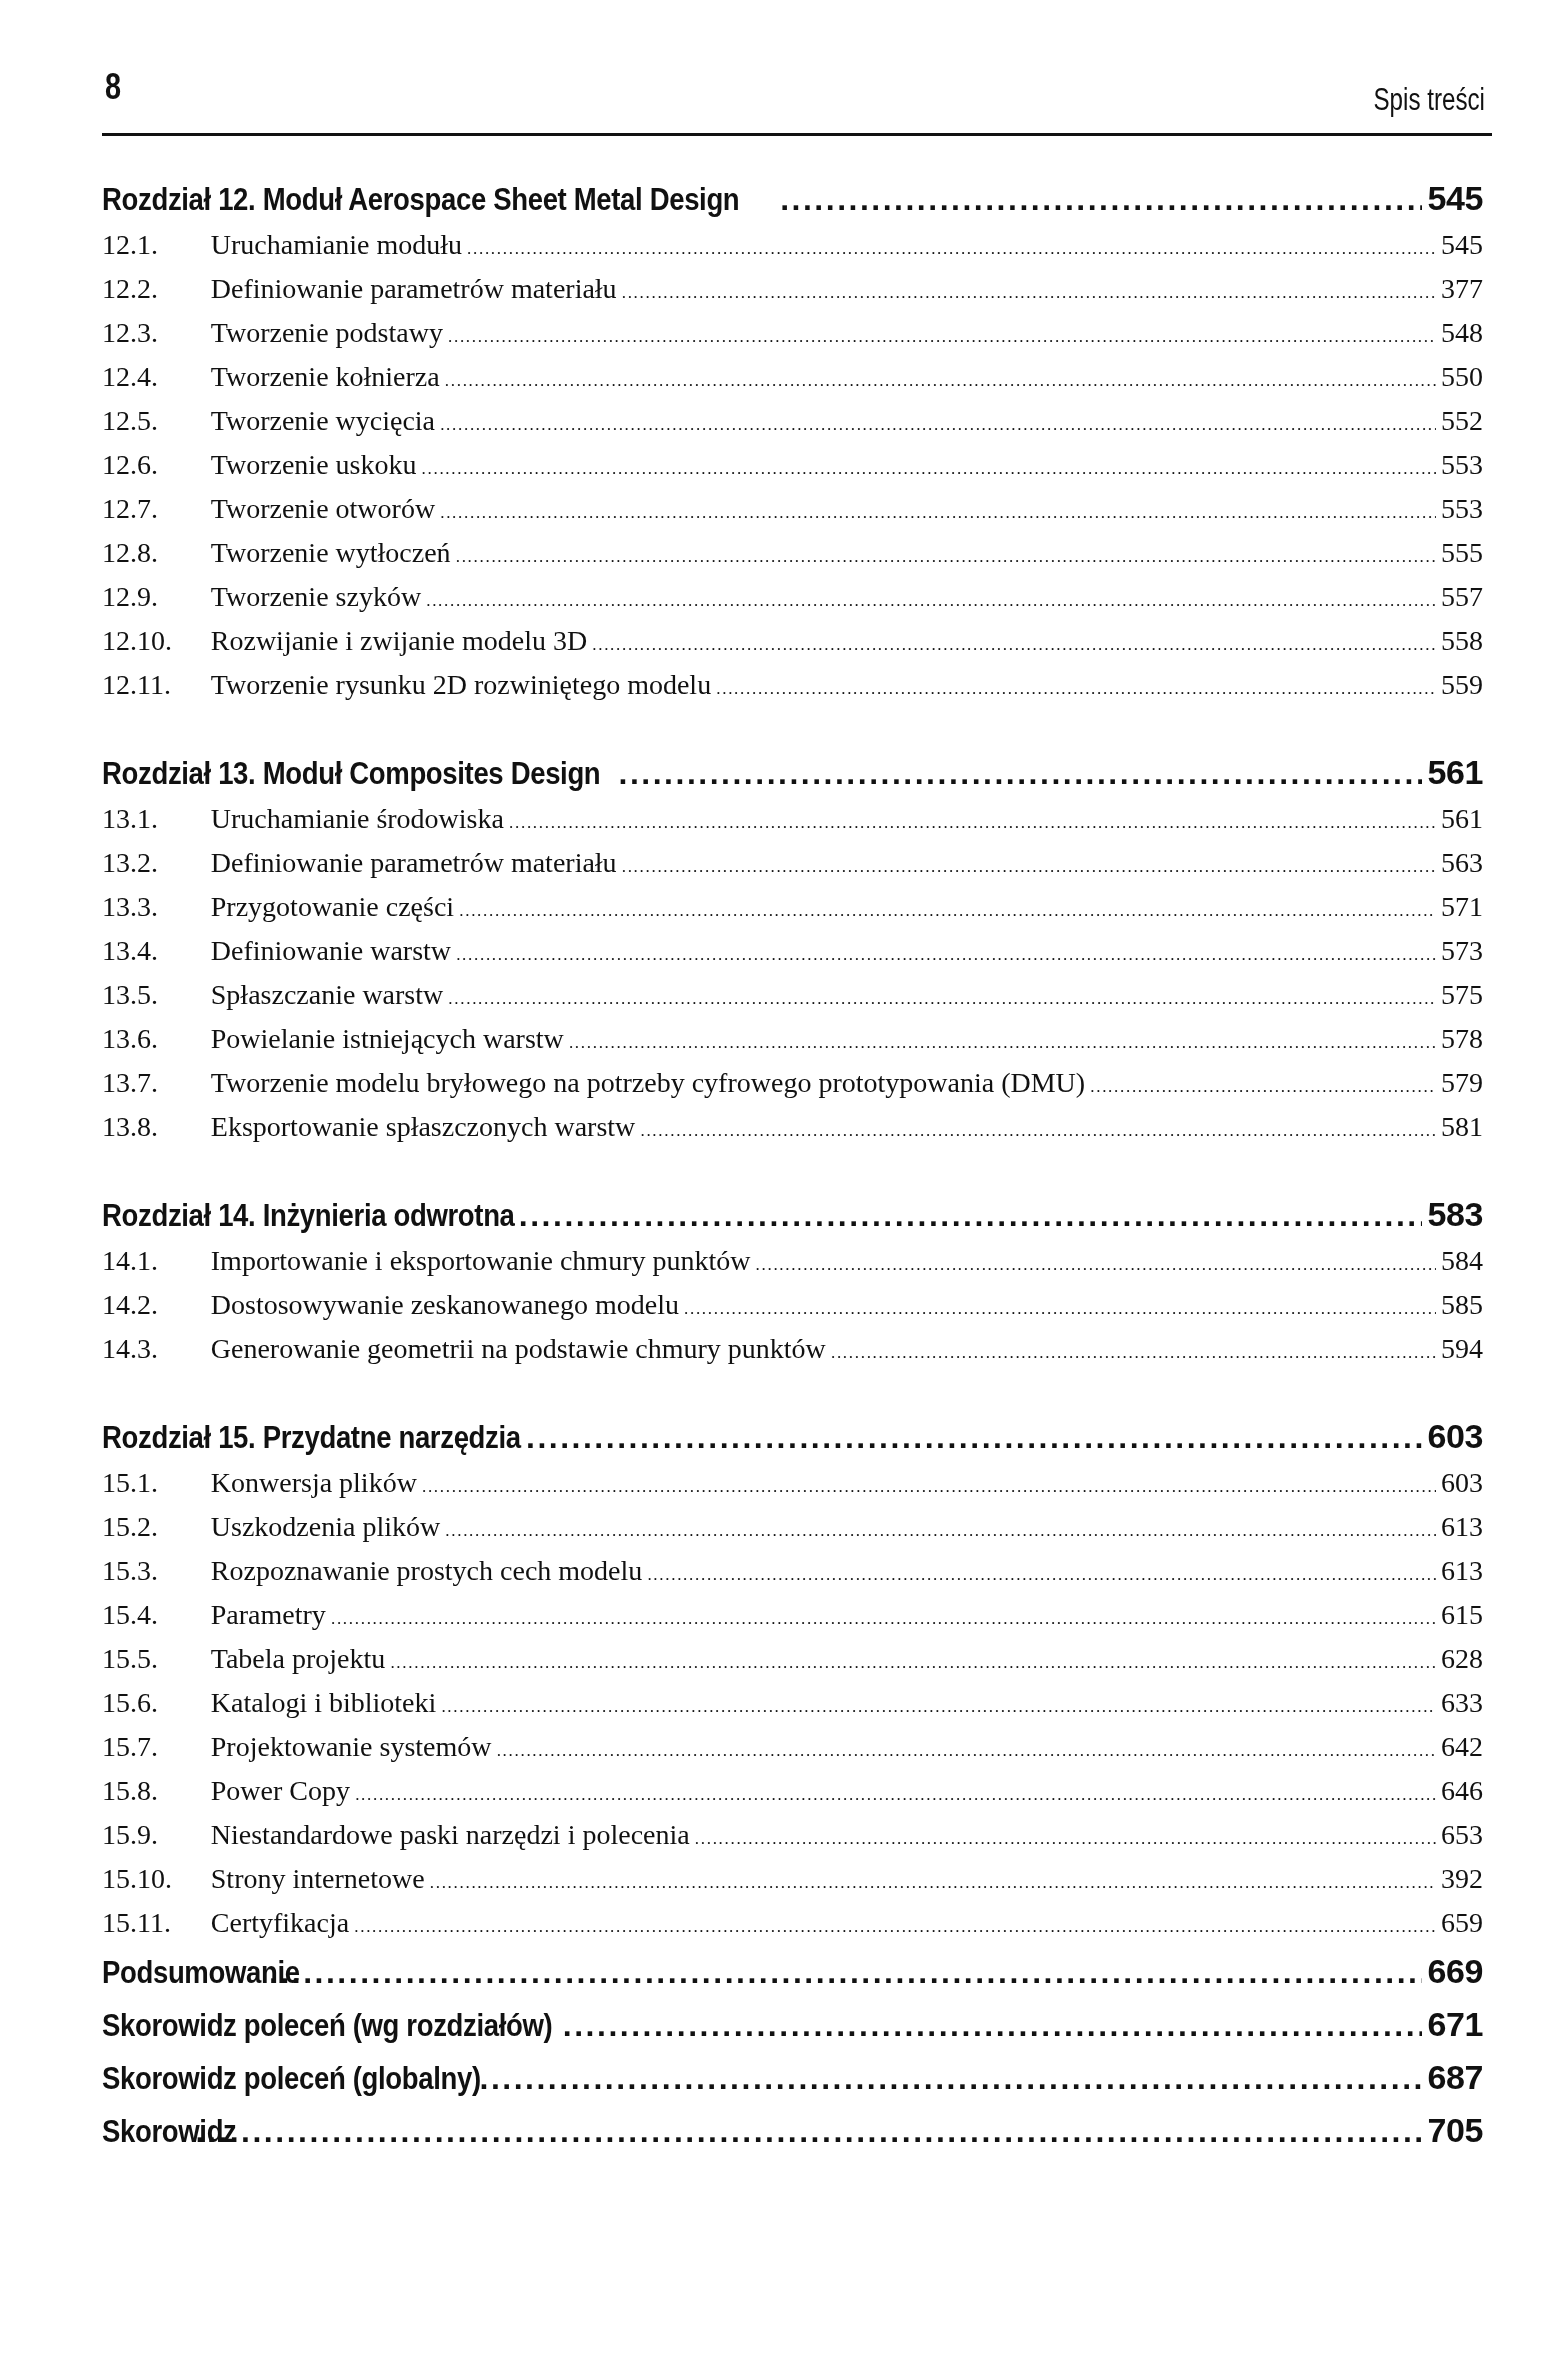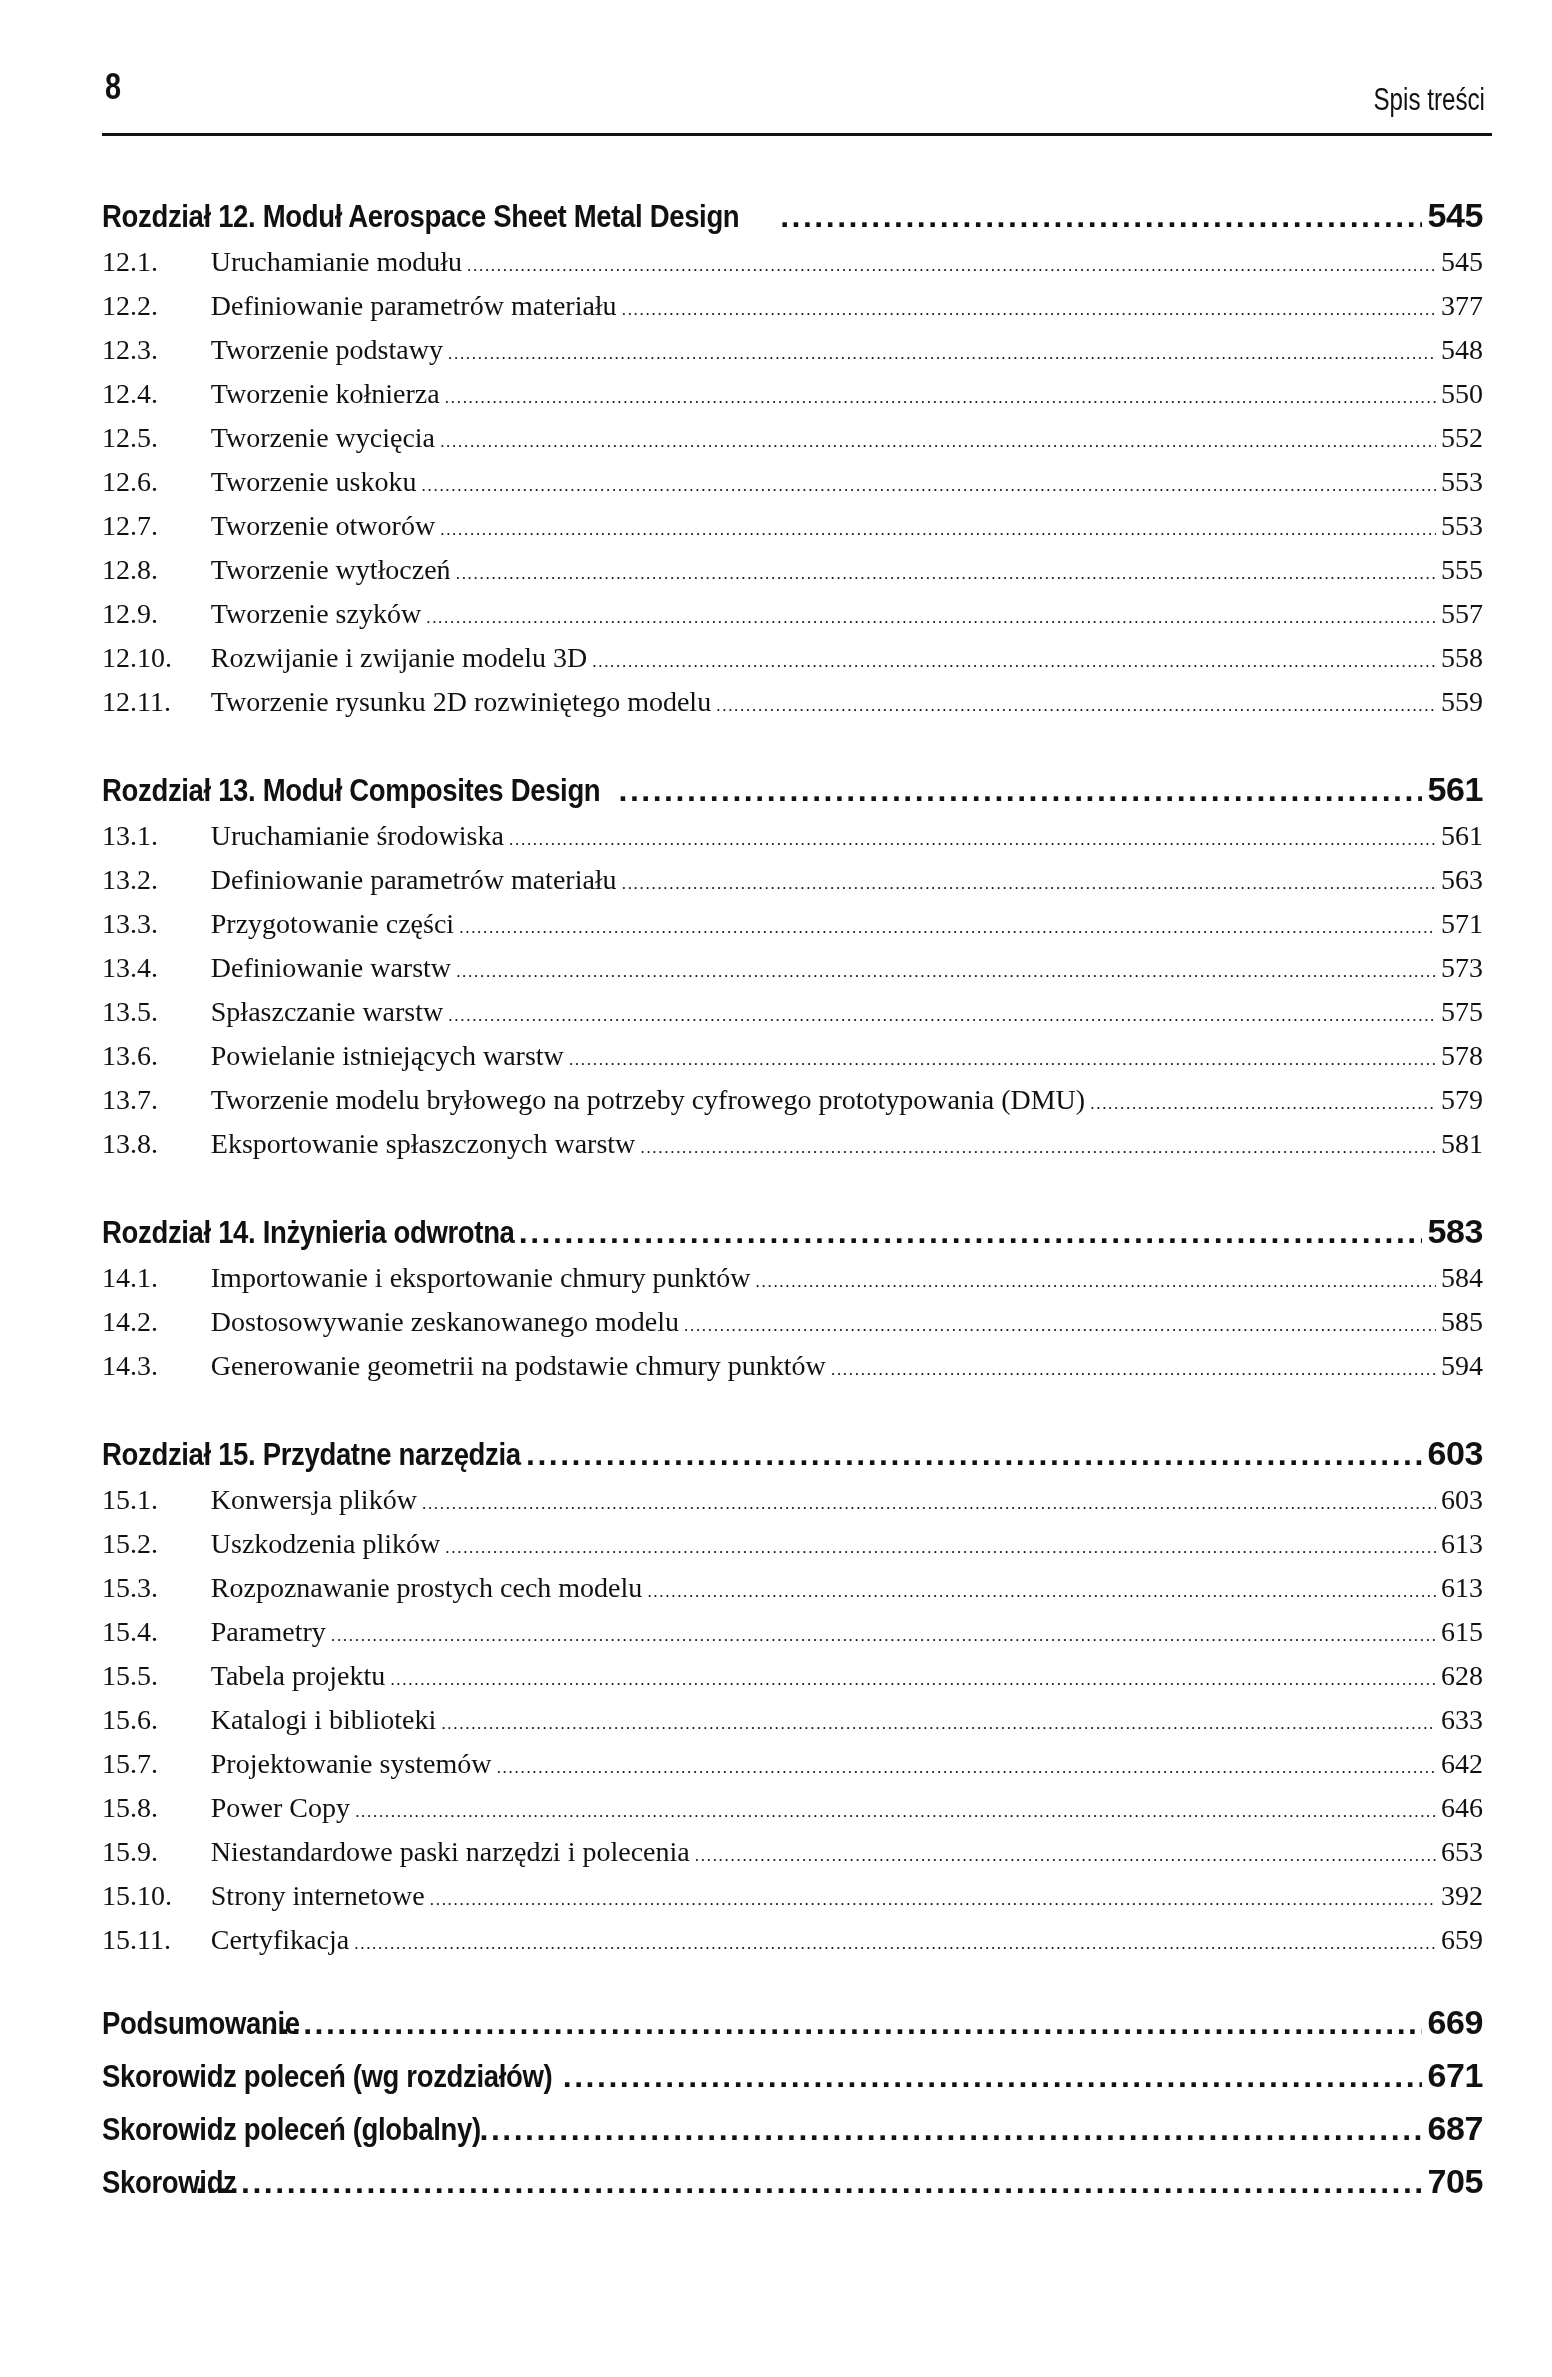--- a/index.html
+++ b/index.html
@@ -9,31 +9,31 @@
   .running-title { position: absolute; right: 6.8px; top: 31px; font-family: "Liberation Sans", sans-serif; font-size: 31px; transform: scaleX(0.78); transform-origin: right; }
   .header-rule { position: absolute; left: 0; top: 82px; width: 1390px; height: 2.5px; background: #111; }
 
   .toc { position: absolute; left: 102px; top: 174px; width: 1381px; }
   .entry { display: flex; align-items: baseline; white-space: nowrap; }
   .entry .label { flex: 0 0 auto; }
   .entry .leader { flex: 1 1 auto; overflow: hidden; margin: 0 5.1px; }
   .entry .leader::before { content: "................................................................................................................................................................................................................................................................................................................................................................................................................."; letter-spacing: 0.8px; }
   .entry .page { flex: 0 0 auto; text-align: right; }
 
-  .chapter { margin-top: 17px; }
+  .chapter { margin-top: 0; }
   .chapter-title { font-family: "Liberation Sans", sans-serif; font-weight: bold; font-size: 32px; height: 49px; line-height: 49px; letter-spacing: -0.4px; }
   .chapter-title .label { transform: scaleX(0.86); transform-origin: left; display: inline-block; margin-right: -68px; }
   .chapter-title .leader::before { font-weight: bold; letter-spacing: 2.5px; }
   .chapter-title .page { font-size: 34px; }
   .sections { padding-left: 0; margin: 0; }
   .section { font-family: "Liberation Serif", serif; font-size: 28px; height: 44px; line-height: 44px; }
   .section .num { display: inline-block; width: 102px; margin-right: 6.8px; }
   .section .leader::before { font-size: 17px; letter-spacing: 1.7px; }
   .chapter + .chapter { margin-top: 41px; }
-  .backmatter { margin-top: 34px; }
+  .backmatter { }
   .backmatter .chapter-title { height: 53px; line-height: 53px; }
 </style>
 </head>
 <body>
 
 <div class="page-header">
   <span class="page-number">8</span>
   <span class="running-title">Spis treści</span>
   <div class="header-rule"></div>
 </div>

